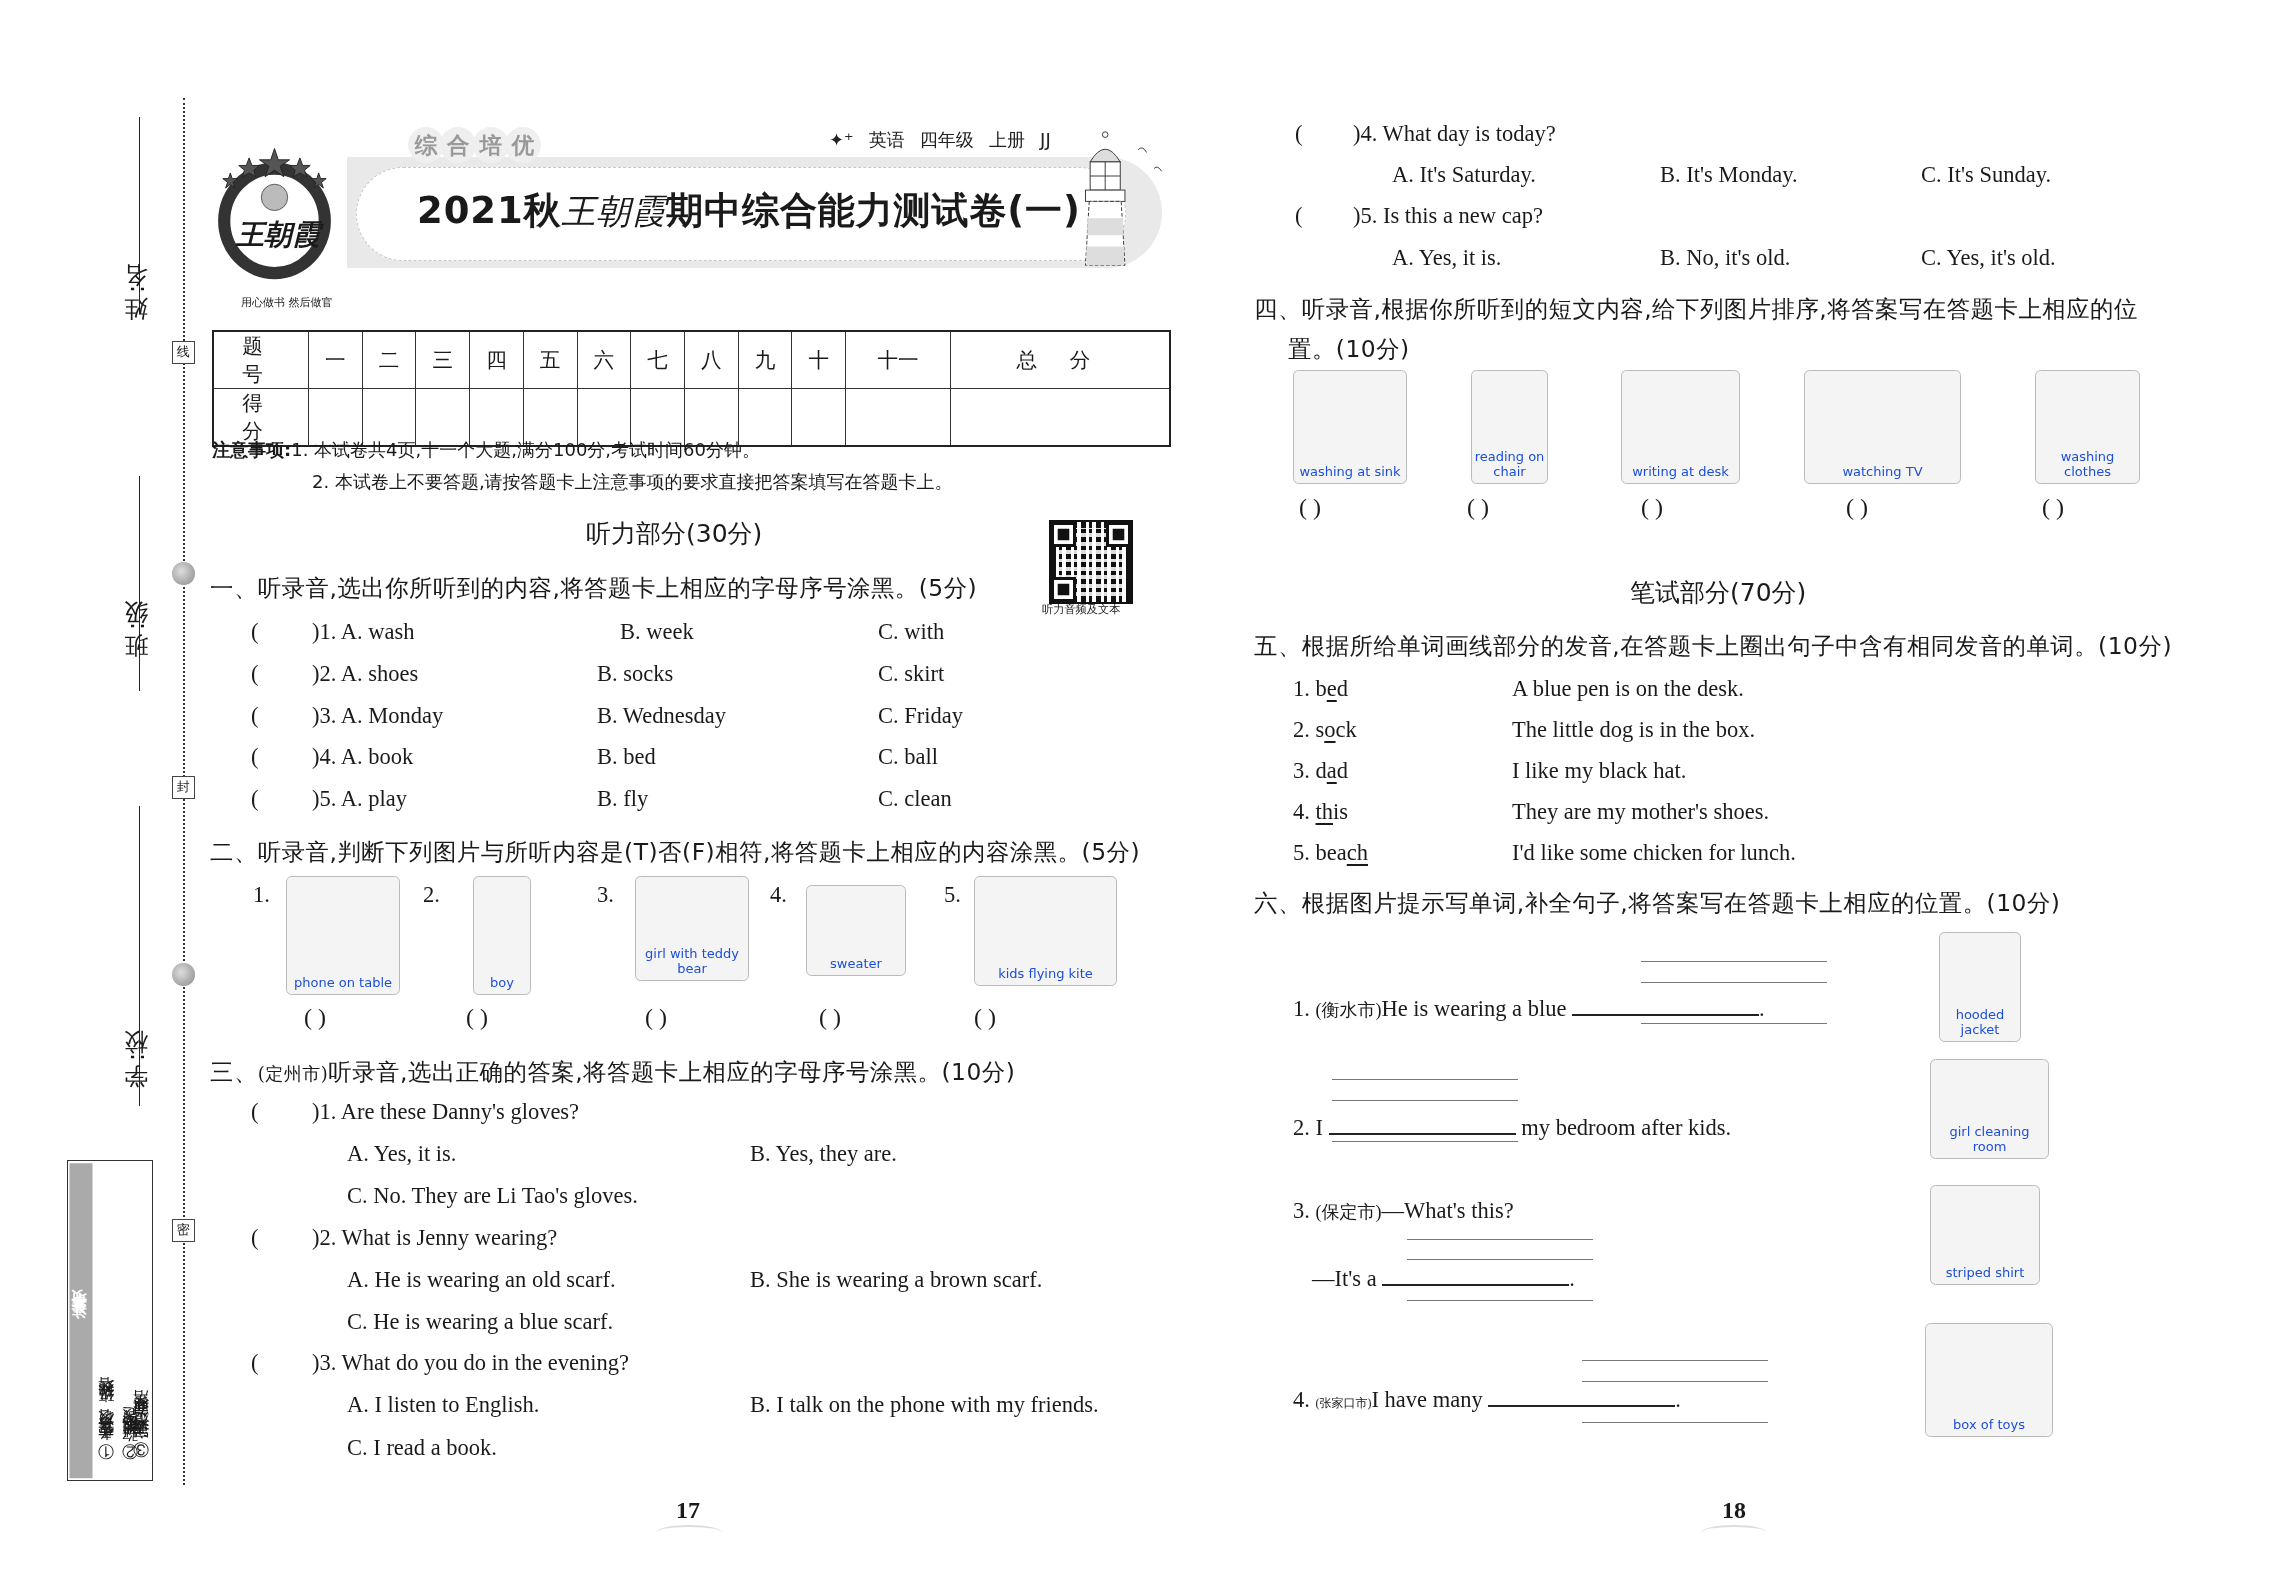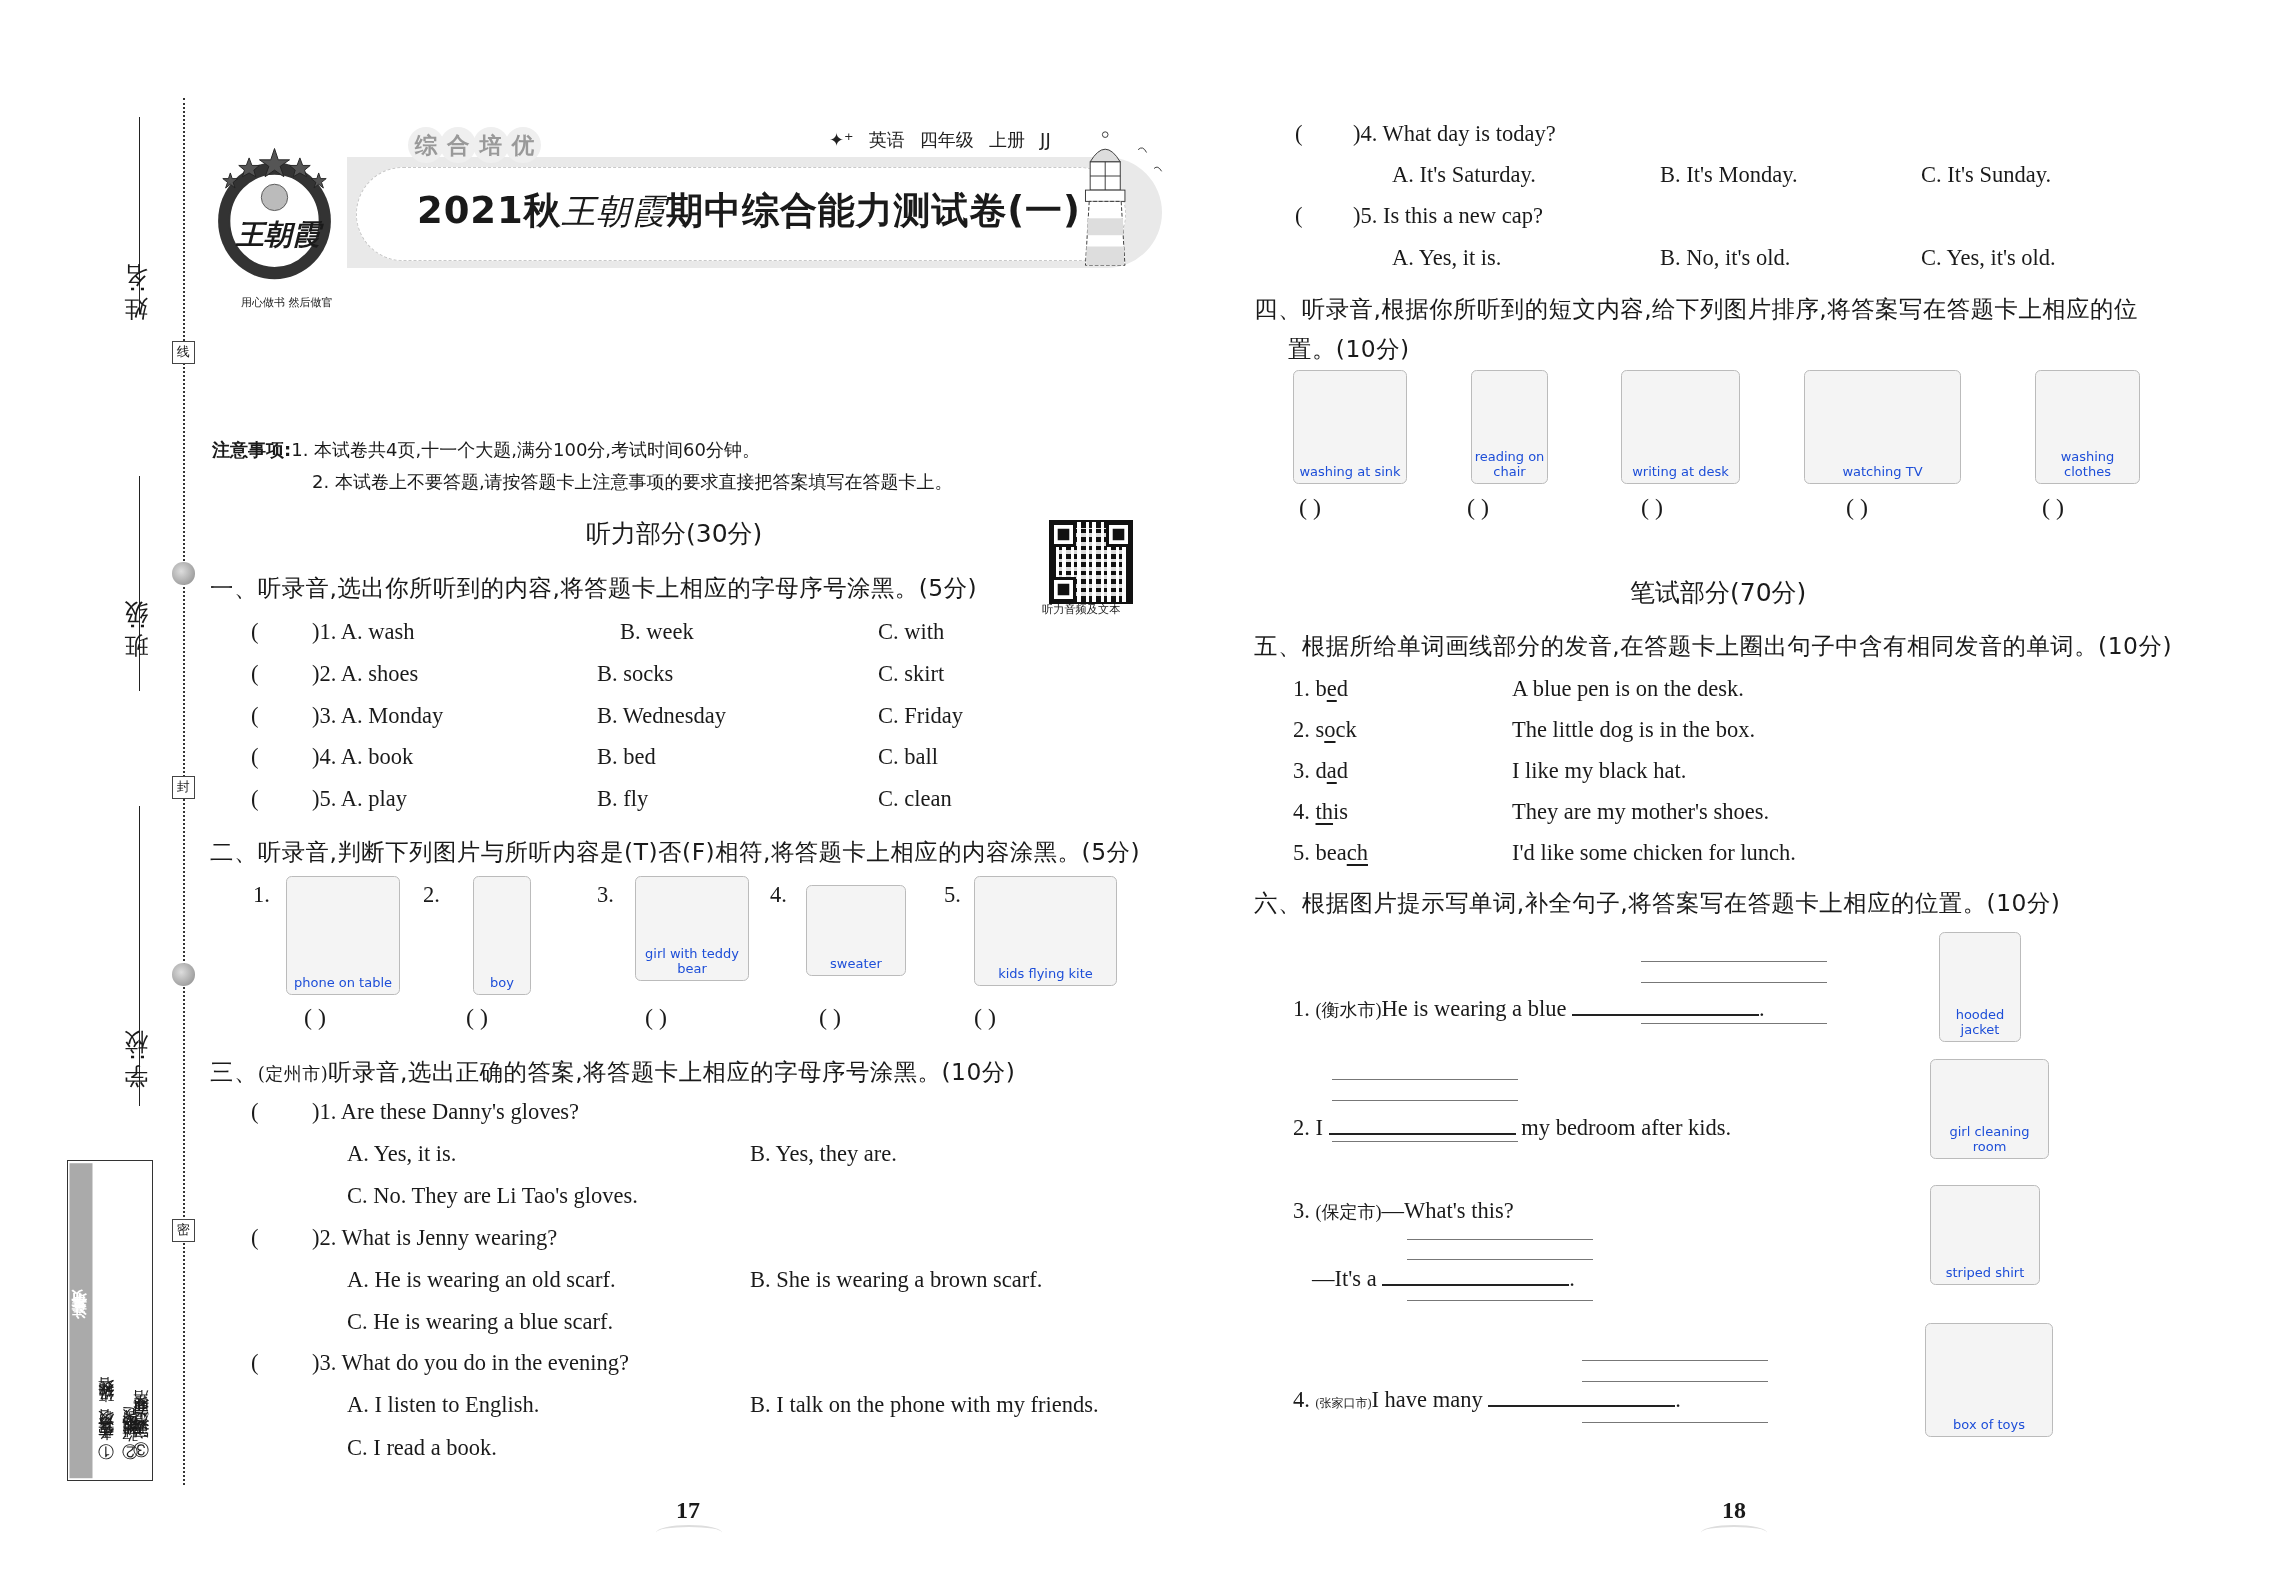--- a/index.html
+++ b/index.html
@@ -111,20 +111,50 @@
     <rect x="9" y="65" width="42" height="12" fill="#fff" stroke="#333"></rect>
     <path d="M13 77 L9 145 L51 145 L47 77 Z" fill="#fff" stroke="#333" stroke-dasharray="4 2"></path>
     <rect x="11" y="95" width="38" height="18" fill="#ddd"></rect>
     <rect x="10" y="125" width="40" height="20" fill="#ddd"></rect>
     <path d="M65 22 q5 -5 9 3 M82 42 q4 -4 8 3" fill="none" stroke="#333"></path>
   </svg>
 </div>
 
 <table class="score">
   <tbody>
+      <tr>
+    <td>题 号</td>
+    <td>一</td>
+    <td>二</td>
+    <td>三</td>
+    <td>四</td>
+    <td>五</td>
+    <td>六</td>
+    <td>七</td>
+    <td>八</td>
+    <td>九</td>
+    <td>十</td>
+    <td>十一</td>
+    <td>总 分</td>
+  </tr>
+  <tr>
+    <td>得 分</td>
+    <td></td>
+        <td></td>
+    <td></td>
+        <td></td>
+    <td></td>
+        <td></td>
+    <td></td>
+        <td></td>
+    <td></td>
+        <td></td>
+    <td></td>
+        <td></td>
+  </tr>
 </tbody>
   </table>
 
 <div class="abs cn" style="left:212px; top:438px; font-size:18px; white-space:nowrap;">
   <b>注意事项:</b><span>1. 本试卷共4页,十一个大题,满分100分,考试时间60分钟。</span>
 </div>
 <div class="abs cn" style="left:312px; top:470px; font-size:18px; white-space:nowrap;">2. 本试卷上不要答题,请按答题卡上注意事项的要求直接把答案填写在答题卡上。</div>
 
 <div class="abs cn" style="left:586px; top:517px; font-size:25px; white-space:nowrap;">听力部分(30分)</div>
 <div class="qr">

